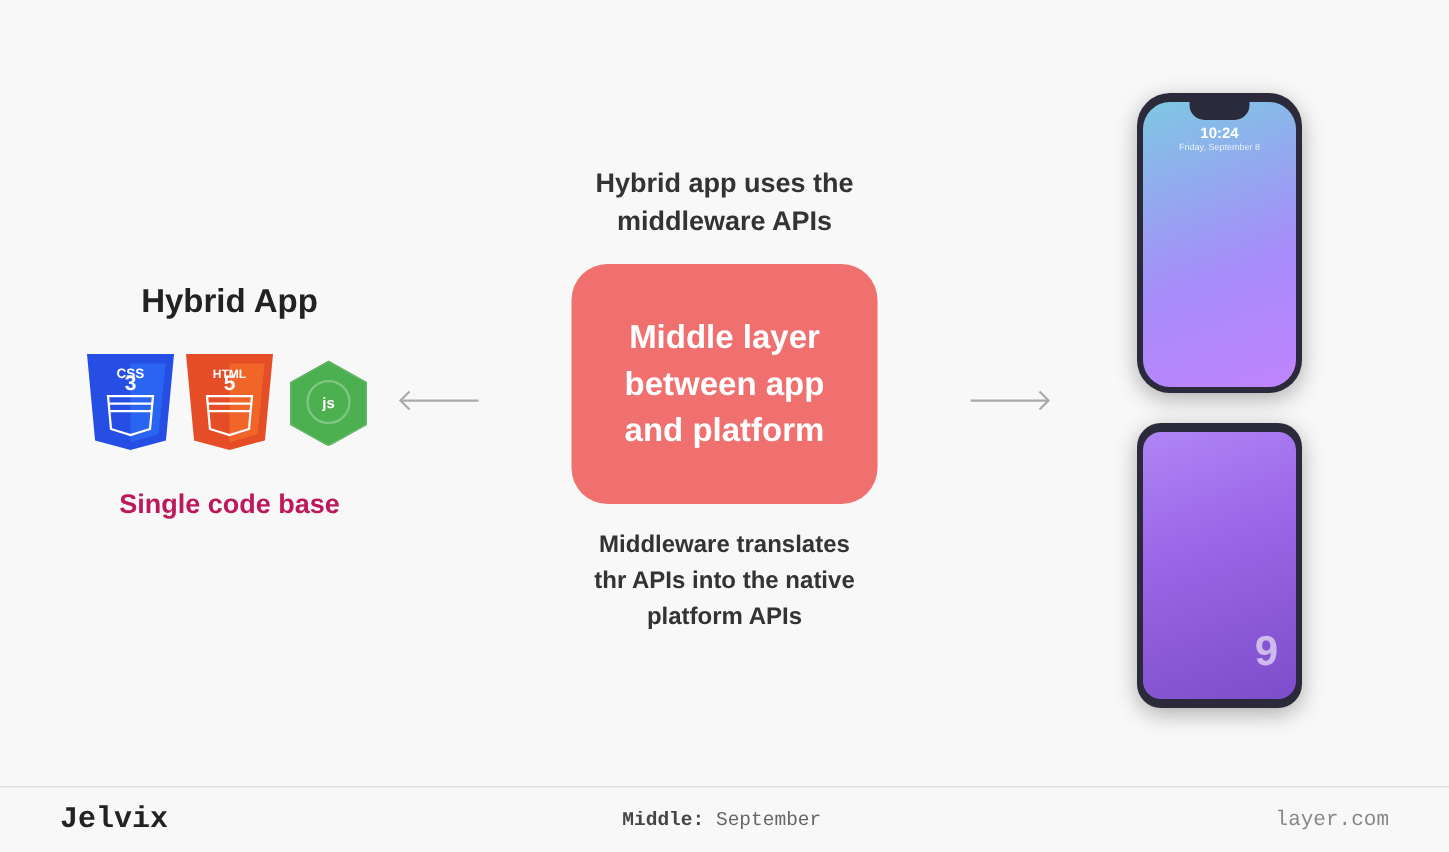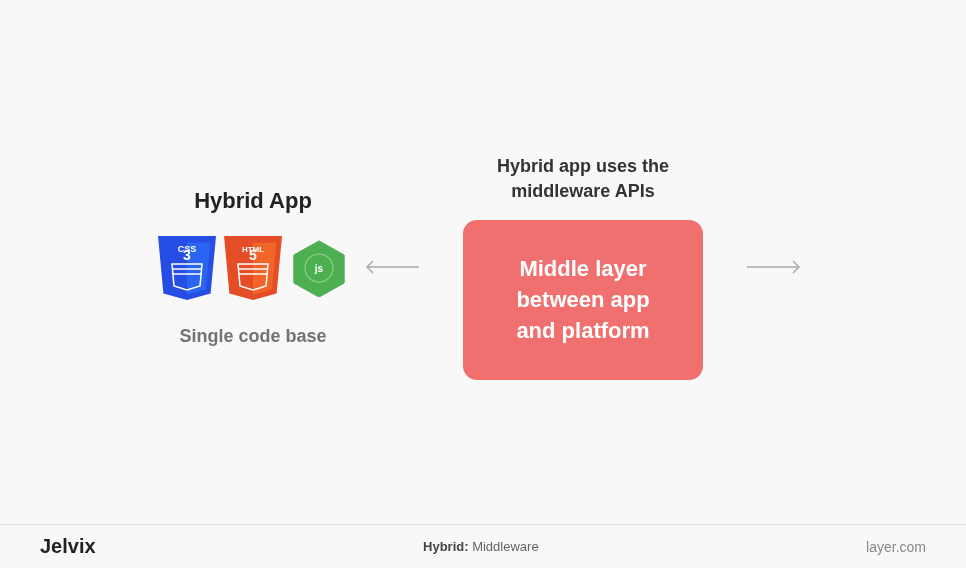--- a/index.html
+++ b/index.html
@@ -65,21 +65,21 @@
 
     
     .nodejs-icon {
       width: 58px;
       height: 58px;
     }
 
     .single-code-base {
       font-size: 18px;
       font-weight: bold;
-      color: #737373;
+      color: #be185d;
       text-align: center;
       margin-top: 8px;
     }
 
     
     .middle-section {
       display: flex;
       flex-direction: column;
       align-items: center;
       width: 300px;
@@ -89,22 +89,22 @@
       font-size: 18px;
       font-weight: bold;
       color: #333;
       text-align: center;
       margin-bottom: 16px;
       line-height: 1.4;
     }
 
     .middleware-box {
       background: #f07070;
-      border-radius: 14px;
-      width: 240px;
+      border-radius: 24px;
+      width: 204px;
       height: 160px;
       display: flex;
       align-items: center;
       justify-content: center;
       text-align: center;
       padding: 20px;
     }
 
     .middleware-box-text {
       font-size: 22px;
@@ -220,20 +220,21 @@
     }
 
     
     .footer {
       display: flex;
       justify-content: space-between;
       align-items: center;
       padding: 10px 40px;
       border-top: 1px solid #e0e0e0;
       background: #f8f8f8;
+      font-family: Liberation Mono, monospace;
     }
 
     .footer-left {
       font-size: 20px;
       font-weight: bold;
       color: #222;
     }
 
     .footer-center {
       font-size: 13px;
@@ -325,34 +326,56 @@
         <span style="white-space:pre-line;">Hybrid app uses the
 middleware APIs</span>
       </div>
       <div class="middleware-box">
         <div class="middleware-box-text">
           <span style="white-space:pre-line;">Middle layer
 between app
 and platform</span>
         </div>
       </div>
+      <div class="bottom-label">
+        <span style="white-space:pre-line;">Middleware translates
+thr APIs into the native
+platform APIs</span>
+      </div>
     </div>
 
     <div class="arrow-connector">
       <svg width="60" height="24" viewBox="0 0 60 24">
         <line x1="4" y1="12" x2="56" y2="12" stroke="#aaa" stroke-width="1.5"></line>
         <polyline points="50,6 56,12 50,18" fill="none" stroke="#aaa" stroke-width="1.5"></polyline>
       </svg>
     </div>
 
+    <div class="right-section">
+
+      <div class="phone-ios">
+        <div class="phone-ios-screen">
+          <div class="phone-ios-notch"></div>
+          <div class="phone-ios-time">10:24</div>
+          <div class="phone-ios-date">Friday, September 8</div>
+        </div>
+      </div>
+
+      <div class="phone-android">
+        <div class="phone-android-screen">
+          <div class="phone-android-num">9</div>
+        </div>
+      </div>
+
+    </div>
 
   </div>
 
   <div class="footer">
     <div class="footer-left">Jelvix</div>
     <div class="footer-center">
-      <span class="source-bold">Hybrid:</span>
-      <span>Middleware</span>
+      <span class="source-bold">Middle:</span>
+      <span>September</span>
     </div>
     <div class="footer-right">layer.com</div>
   </div>
 
 </div>
 
 </body></html>

